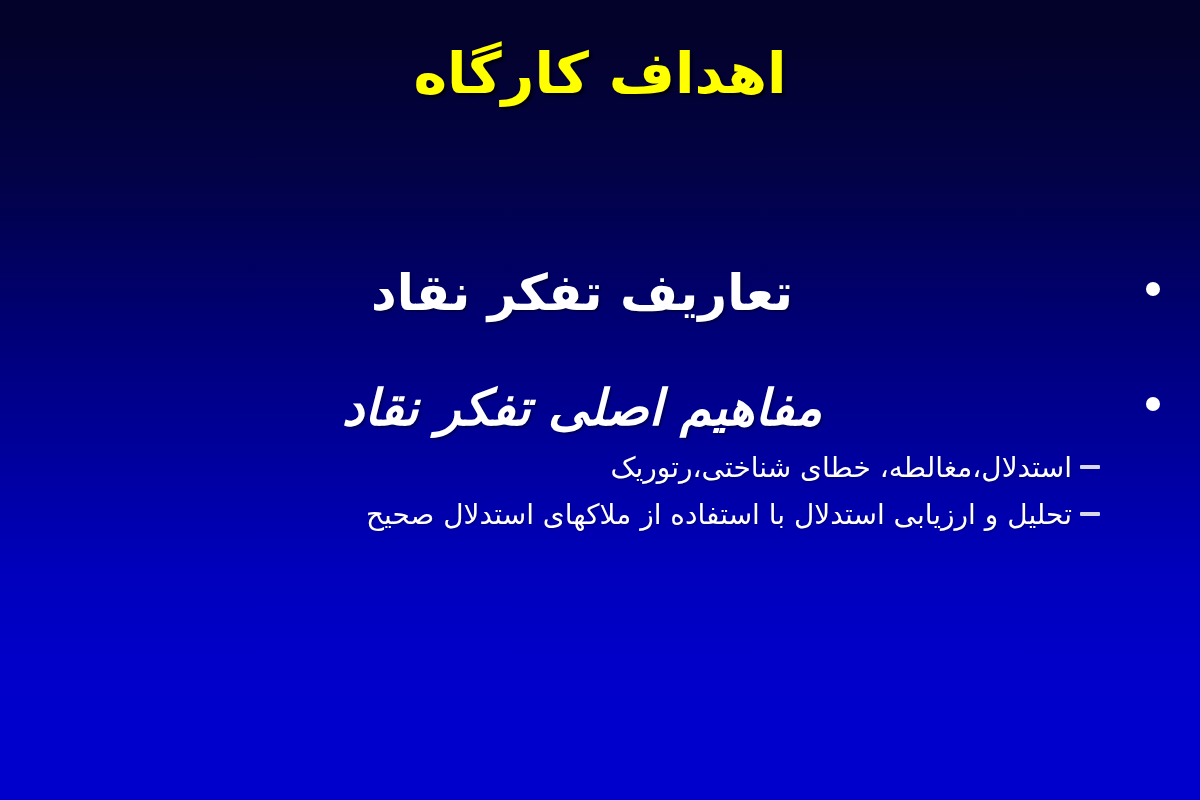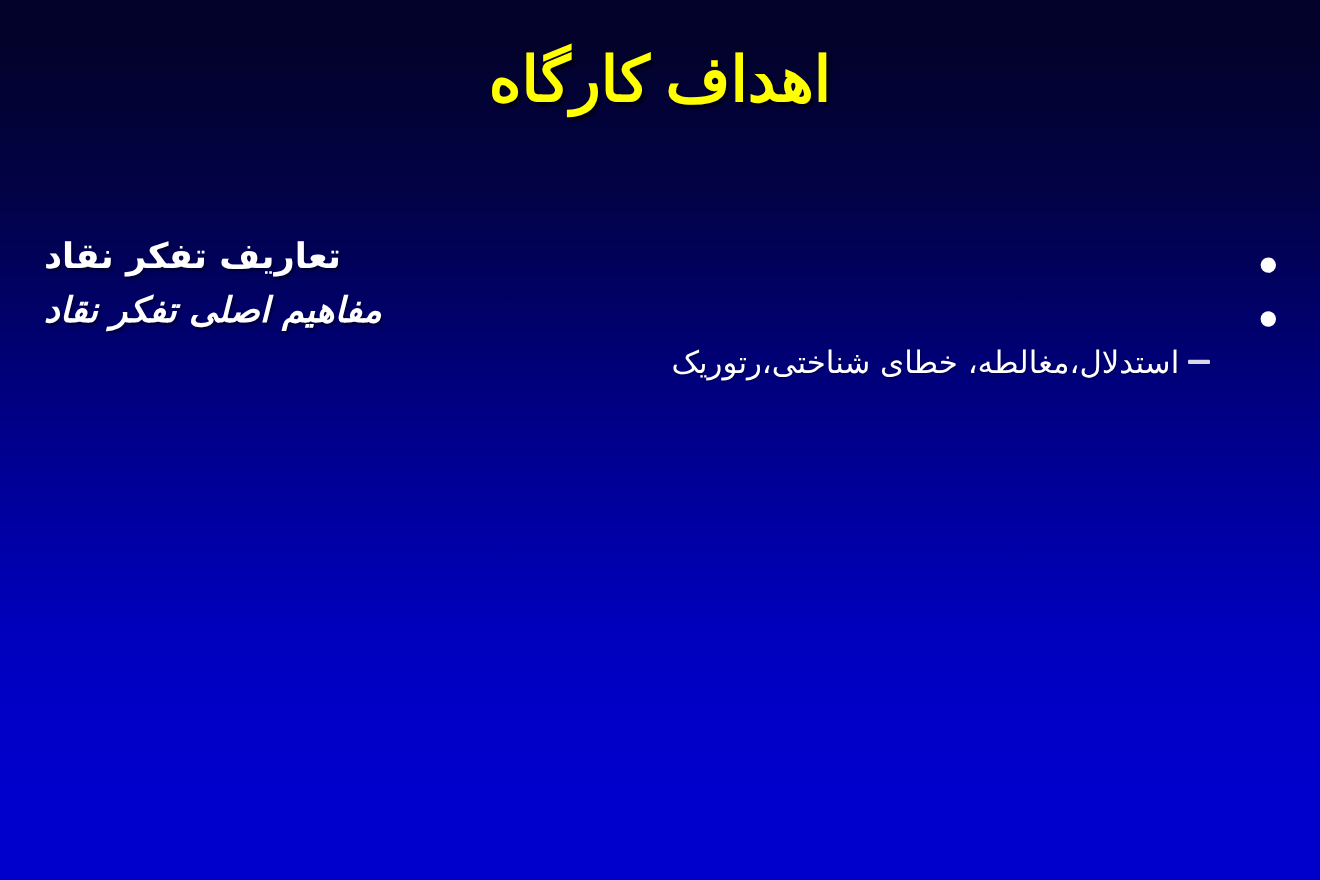--- a/index.html
+++ b/index.html
@@ -41,21 +41,20 @@
     left: 0;
     width: 1200px;
     text-align: center;
     color: #ffff00;
     font-size: 57px;
     font-weight: bold;
     line-height: 1.05;
     letter-spacing: 0px;
     direction: rtl;
     text-shadow: 3px 3px 2px rgba(0,0,0,0.55);
-    font-family: Liberation Serif, serif;
   }
 
   
   .content {
     position: absolute;
     top: 212px;
     right: 0;
     left: 0;
     direction: rtl;
   }
@@ -71,30 +70,31 @@
   
   .lvl1 {
     padding-right: 0;
     padding-left: 40px;
     margin-bottom: 2px;
   }
 
   .lvl1 .b-text {
     display: block;
     color: #ffffff;
-    font-size: 32px;
+    font-size: 50px;
     font-weight: bold;
     line-height: 1.33;
     padding-right: 0;
     margin-right: 0;
-    text-align: left;
+    text-align: center;
     padding-left: 0;
     padding-right: 0;
     direction: rtl;
     text-shadow: 2px 2px 2px rgba(0,0,0,0.35);
+    margin-top: 48px;
   }
 
   .lvl1 .b-marker {
     position: absolute;
     right: 40px;
     top: 22px;
     width: 14px;
     height: 14px;
     border-radius: 50%;
     background: #ffffff;
@@ -152,15 +152,19 @@
       <span class="b-marker"></span>
       <span class="b-text">مفاهیم اصلی تفکر  نقاد</span>
     </div>
 
     <div class="bullet-row lvl2 gap-b">
       <span class="b-marker"></span>
       <span class="b-text">استدلال،مغالطه، خطای شناختی،رتوریک</span>
     </div>
 
 
+    <div class="bullet-row lvl2 gap-b">
+      <span class="b-marker"></span>
+      <span class="b-text">تحلیل و ارزیابی استدلال با استفاده از ملاکهای استدلال صحیح</span>
+    </div>
 
   </div>
 </div>
 
 </body></html>

